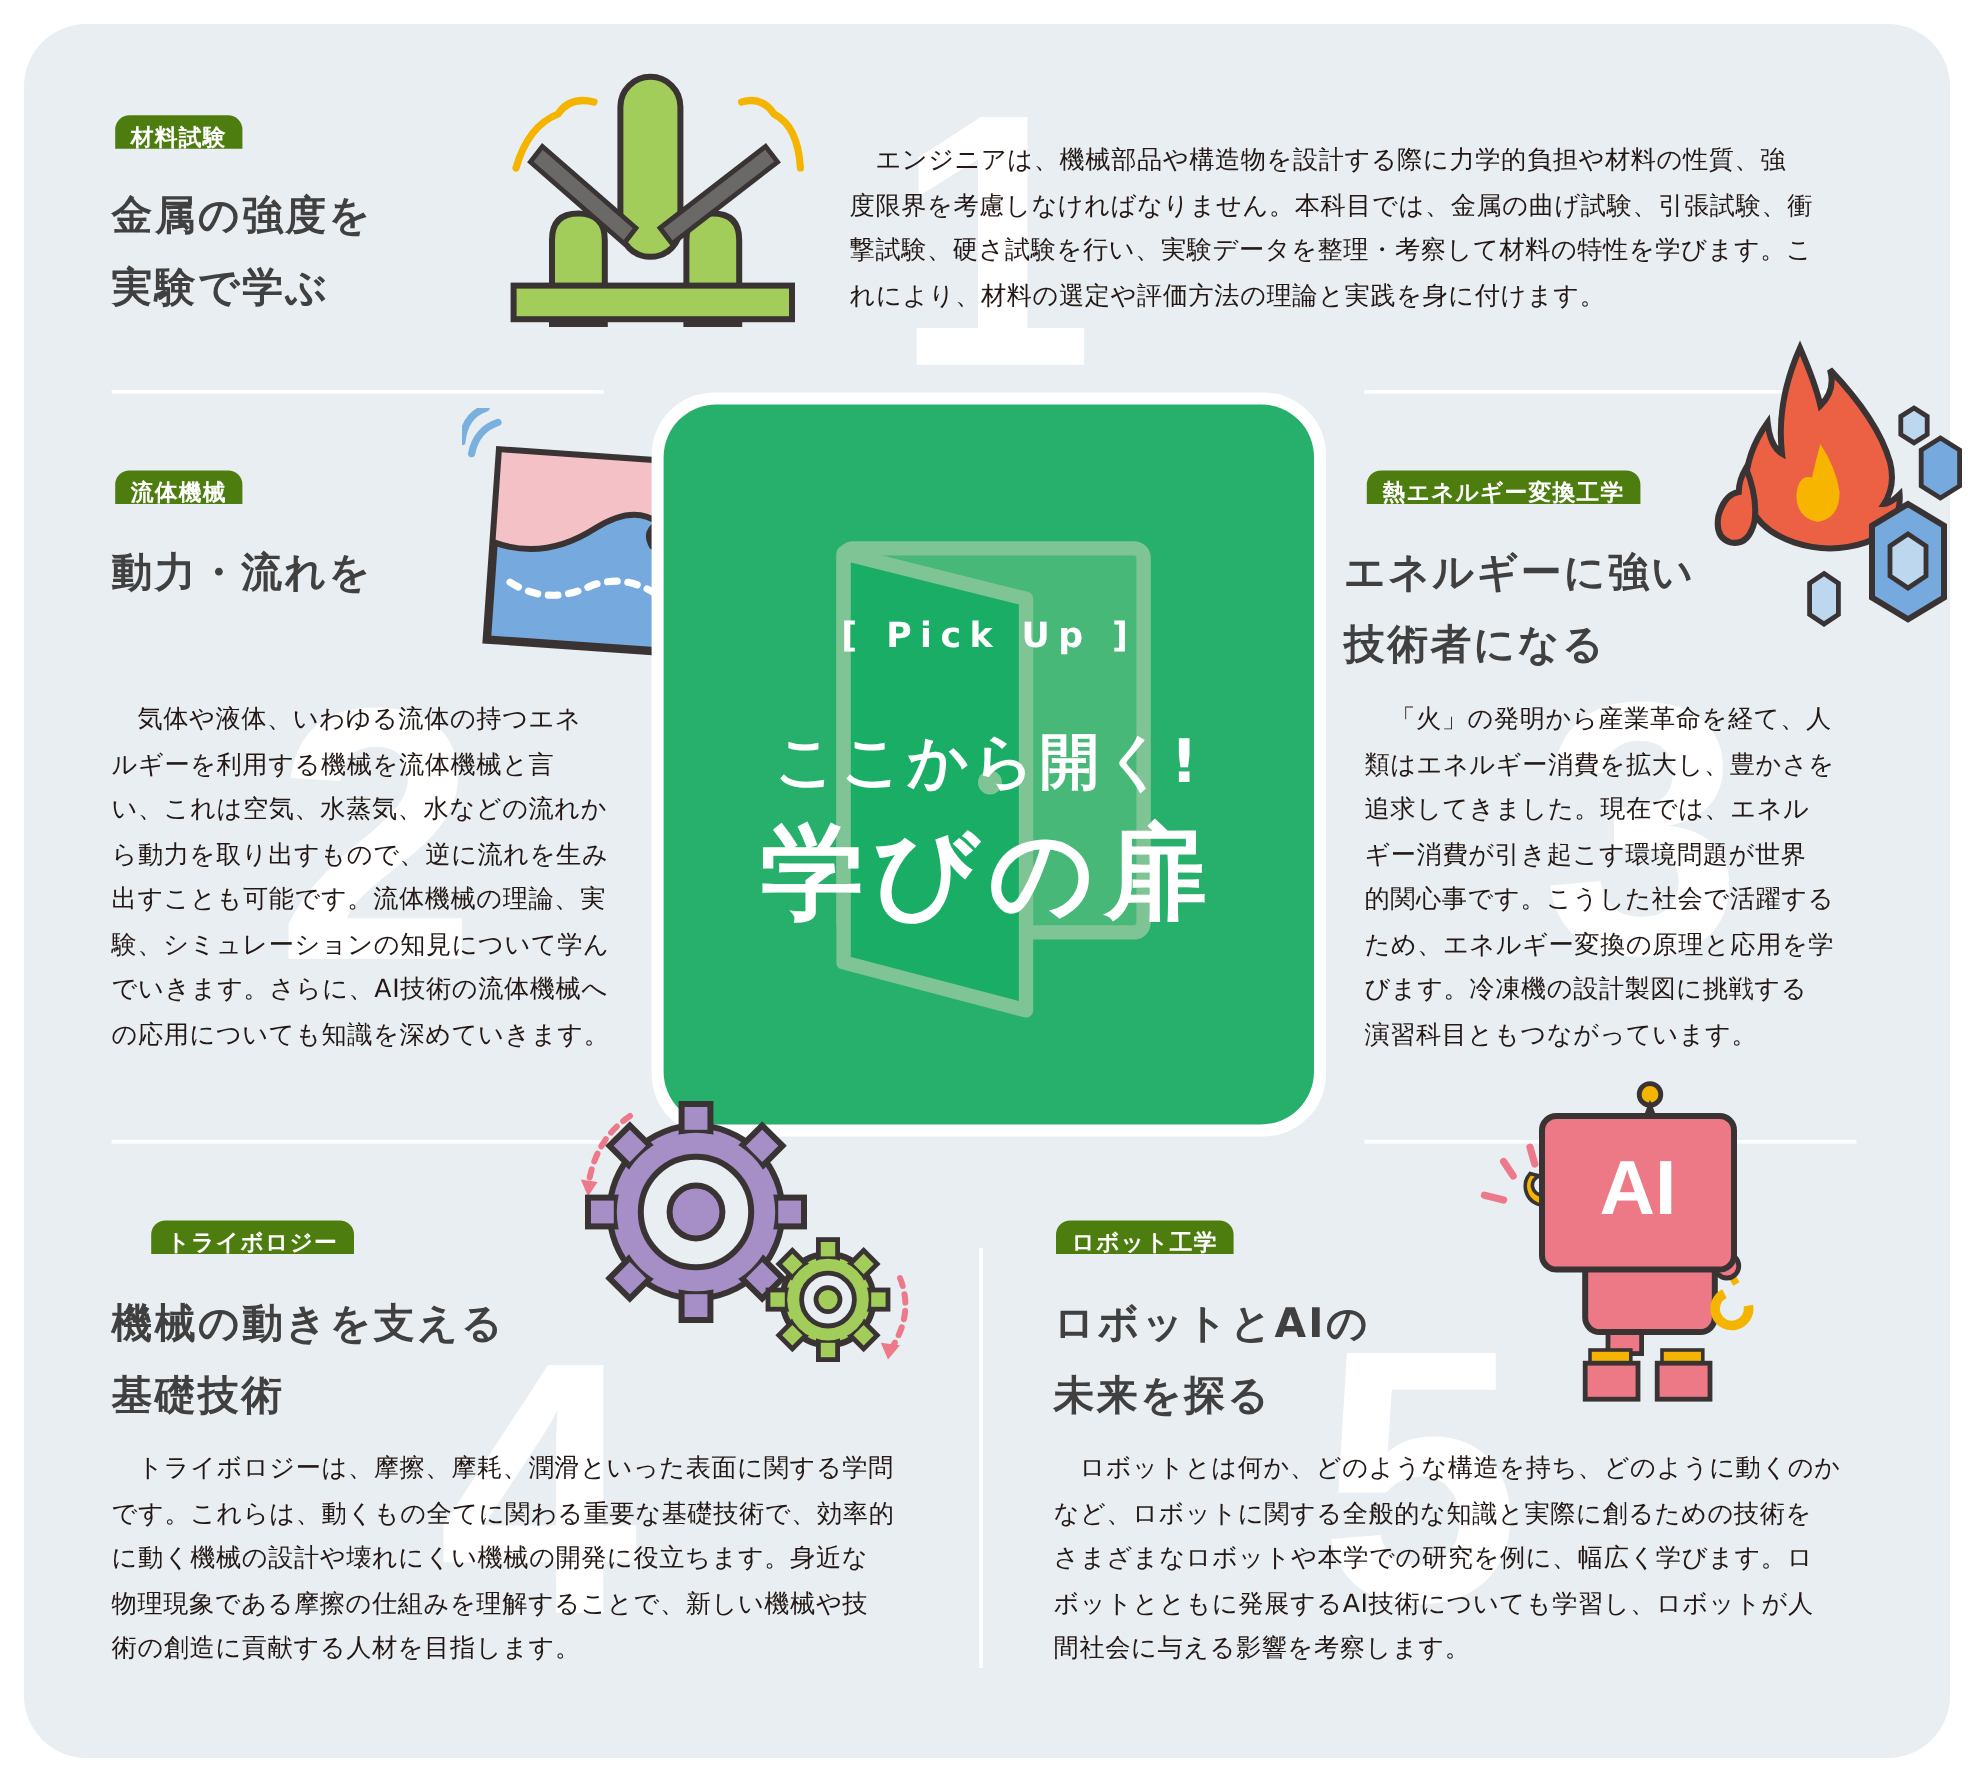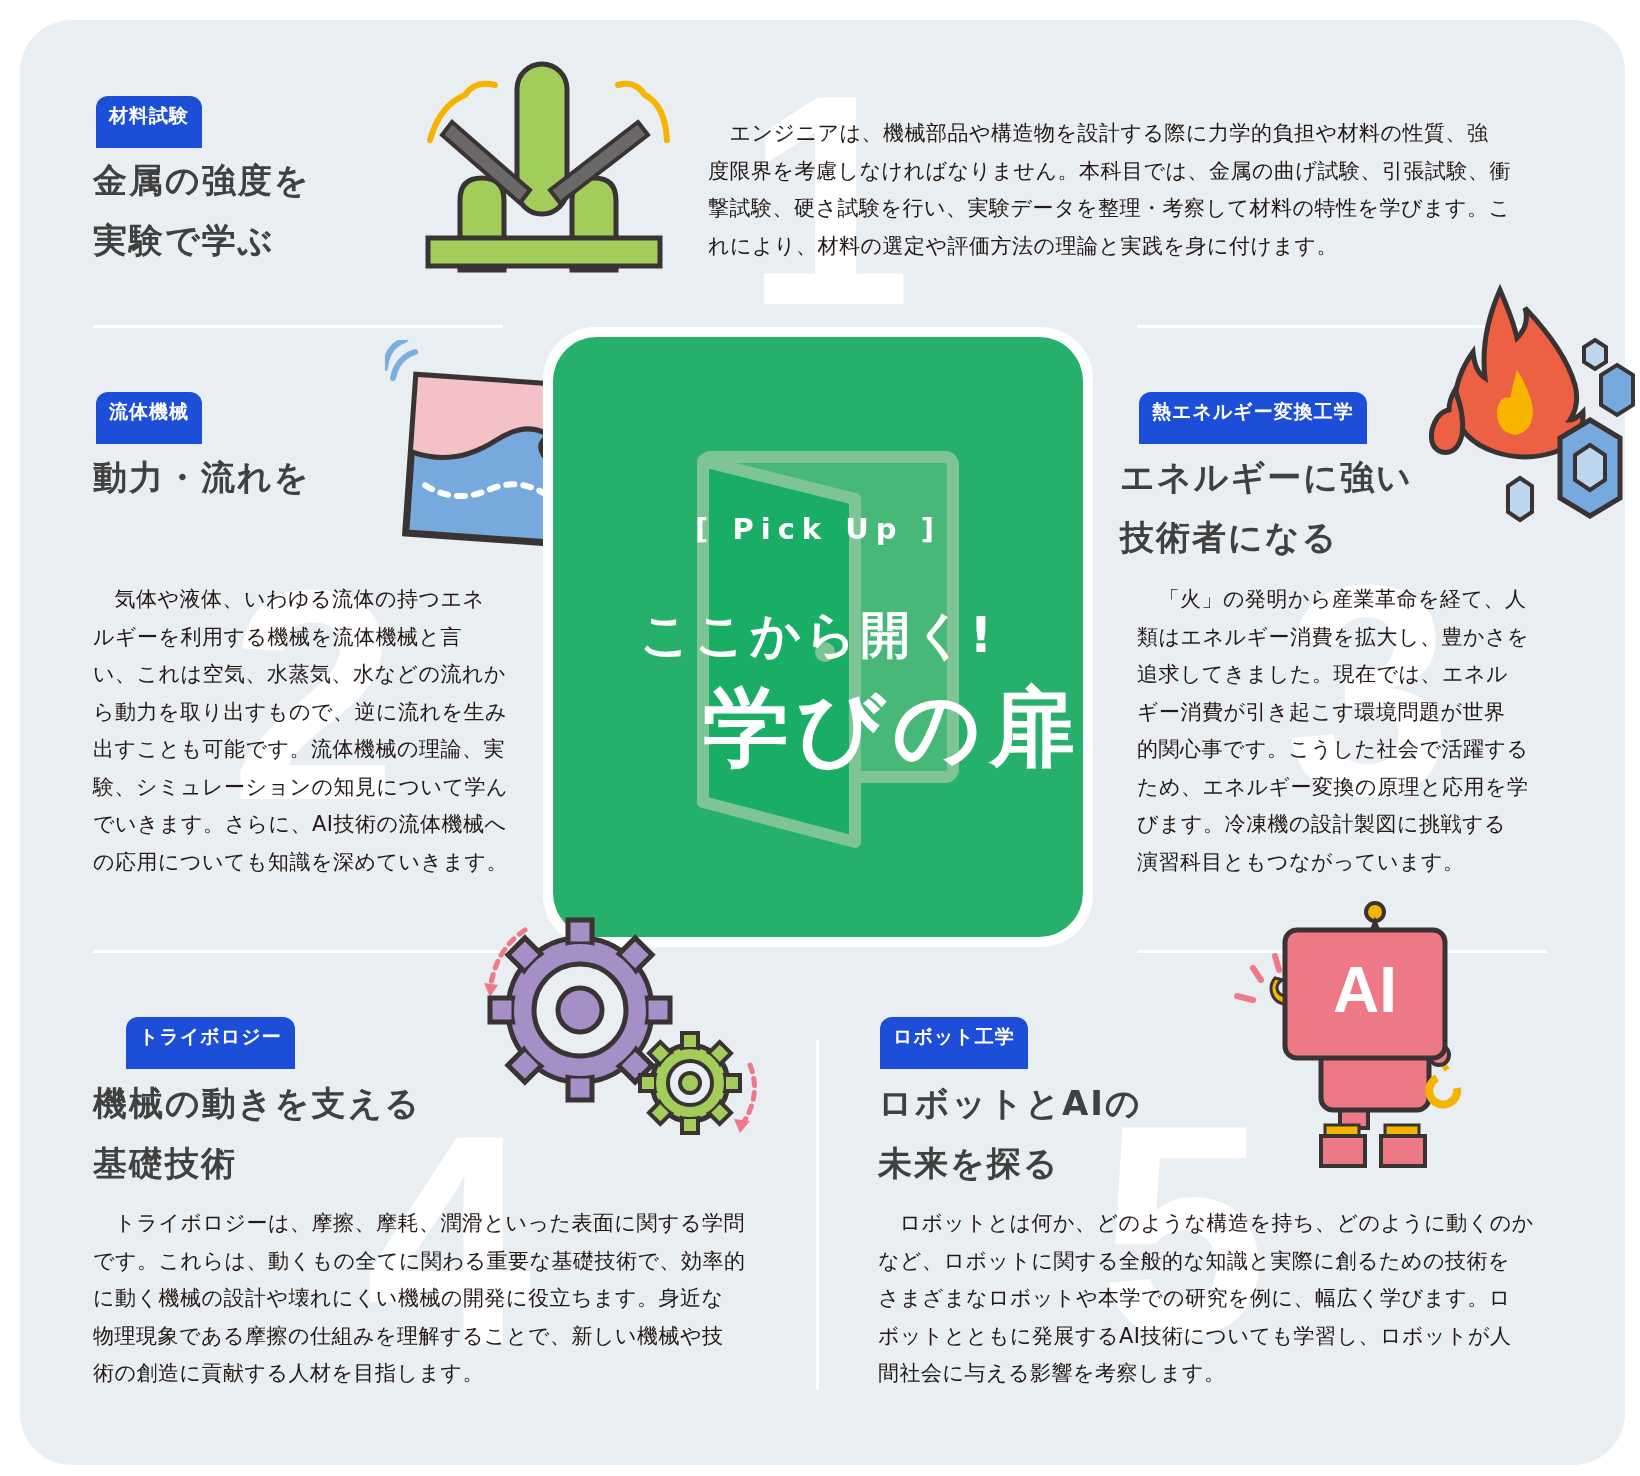--- a/index.html
+++ b/index.html
@@ -1,33 +1,33 @@
 <!DOCTYPE html>
 <html><head>
 <meta charset="utf-8">
 <style>
   html, body { margin:0; padding:0; background:#ffffff; }
   body { width:1640px; height:1476px; position:relative; overflow:hidden;
          font-family:"DejaVu Sans", "Liberation Sans", sans-serif; color:#231815; }
   .panel { position:absolute; left:20px; top:20px; width:1605px; height:1445px;
            background:#e8eef1; border-radius:52px; }
   .abs { position:absolute; }
-  .tag { position:absolute; background:#1d4ed8; color:#fff; font-size:19px; font-weight:bold;
-         padding:0 13px; height:52px; line-height:38px; border-radius:12px 12px 0 0; letter-spacing:1px; }
+  .tag { position:absolute; background:#4d7c0f; color:#fff; font-size:19px; font-weight:bold;
+         padding:0 13px; height:28px; line-height:38px; border-radius:12px 12px 0 0; letter-spacing:1px; }
   .title { position:absolute; font-size:34px; font-weight:bold; line-height:60px; letter-spacing:2px; color:#404040; }
   .body { position:absolute; font-size:21px; line-height:37.5px; letter-spacing:0.5px; color:#231815; white-space:pre-line; }
   .bignum { position:absolute; font-size:300px; font-weight:bold; color:#ffffff; line-height:1; font-family:"Liberation Sans", sans-serif; }
   .hr { position:absolute; height:3px; background:#ffffff; }
   .vr { position:absolute; width:3px; background:#ffffff; }
   .card { position:absolute; left:543px; top:327px; width:550px; height:620px; background:#ffffff;
-          border-radius:52px; }
+          border-radius:52px;padding-left:12px; }
   .card-inner { position:absolute; left:10px; top:10px; right:10px; bottom:10px; background:#26b06c; border-radius:44px; overflow:hidden; }
   .pickup { position:absolute; left:0; right:0; top:175px; text-align:center; color:#fff; font-size:29px; font-weight:bold; letter-spacing:7px; }
   .card-sub { position:absolute; left:0; right:0; top:265px; text-align:center; color:#fff; font-size:50px; font-weight:bold; letter-spacing:4px; }
-  .card-main { position:absolute; left:0; right:0; top:333px; text-align:right; color:#fff; font-size:86px; font-weight:bold; letter-spacing:8px; }
+  .card-main { position:absolute; left:0; right:0; top:333px; text-align:center; color:#fff; font-size:86px; font-weight:bold; letter-spacing:8px; }
 </style>
 </head>
 <body>
 
 <div class="panel"></div>
 
 <div class="bignum" style="left:745px; top:50px;">1</div>
 <div class="tag" style="left:96px; top:96px;">材料試験</div>
 <div class="title" style="left:93px; top:150px;">
   <div>金属の強度を</div>

